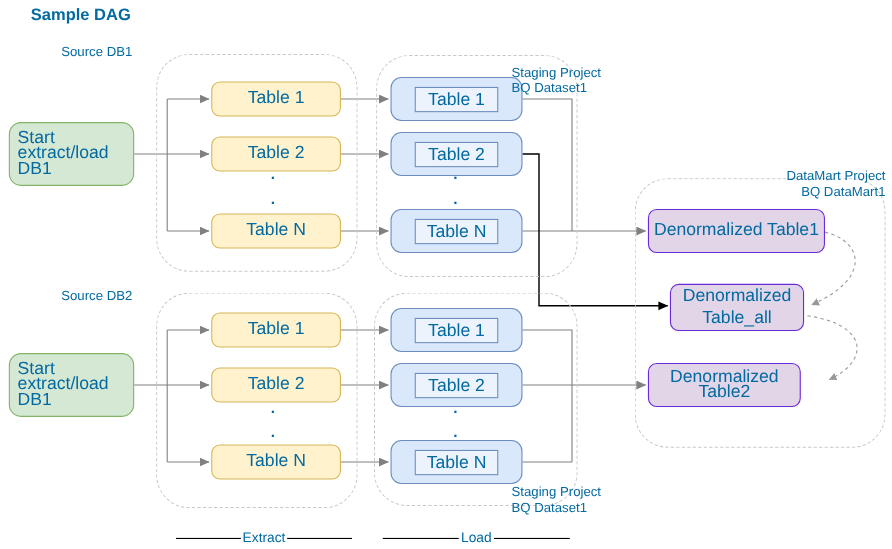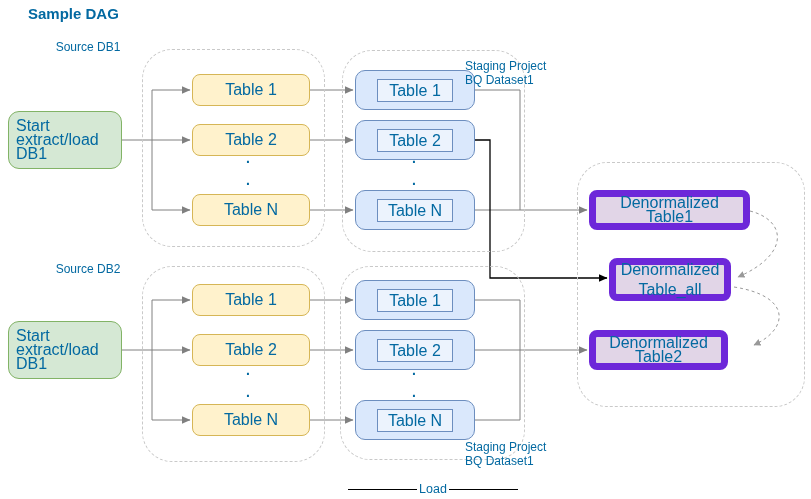--- a/index.html
+++ b/index.html
@@ -14,21 +14,21 @@
   .node{
     position:absolute;box-sizing:border-box;font-size:16px;line-height:14px;
     display:flex;align-items:center;justify-content:center;text-align:center;
   }
   .green{background:#d5e8d4;border:1px solid #82b366;border-radius:11px;
     justify-content:flex-end;text-align:left;padding-left:7px;}
   .yellow{background:#fff2cc;border:1px solid #d6b656;border-radius:8px;}
   .blue{background:#dae8fc;border:1px solid #6c8ebf;border-radius:10px;}
   .inner-box{display:inline-block;background:#ecf3fd;border:1px solid #6c8ebf;
     width:74px;height:21px;line-height:21px;text-align:center;}
-  .purple{background:#e1d5e7;border:7px solid #6d28d9;border-radius:8px;}
+  .purple{background:#e1d5e7;border:1px solid #6d28d9;border-radius:8px;}
   .two-line span{display:block;}
   .float-label{position:absolute;font-size:12px;line-height:14px;text-align:left;}
   .dot{position:absolute;width:8px;text-align:center;font-size:14px;line-height:14px;font-weight:700;}
   .stage{position:absolute;display:flex;align-items:center;height:16px;font-size:12.5px;}
   .stage .rule{flex:1;border-top:1px solid #000;height:0;}
   .stage .stage-text{padding:0 2px;white-space:nowrap;}
   .tall-lines span{display:block;line-height:20px;}
 </style>
 </head>
 <body>
@@ -150,32 +150,41 @@
   <span class="dot" style="left:410px;top:363px;">.</span>
   <span class="dot" style="left:410px;top:385px;">.</span>
 
   <div class="float-label two-line" style="left:465px;top:440px;width:120px;">
     <span>Staging Project</span>
     <span>BQ Dataset1</span>
   </div>
 
   <div class="container" style="left:577px;top:162px;width:228px;height:245px;"></div>
 
+  <div class="float-label two-line" style="left:665px;top:153px;width:140px;text-align:right;">
+    <span>DataMart Project</span>
+    <span>BQ DataMart1</span>
+  </div>
 
   <div class="node purple" style="left:589px;top:190px;width:161px;height:40px;">Denormalized Table1</div>
 
   <div class="node purple tall-lines" style="left:609px;top:258px;width:122px;height:43px;">
     <div>
       <span>Denormalized</span>
       <span>Table_all</span>
     </div>
   </div>
 
   <div class="node purple" style="left:589px;top:330px;width:139px;height:40px;">Denormalized Table2</div>
 
+  <div class="stage" style="left:160px;top:481px;width:160px;">
+    <span class="rule"></span>
+    <span class="stage-text">Extract</span>
+    <span class="rule"></span>
+  </div>
   <div class="stage" style="left:348px;top:481px;width:170px;">
     <span class="rule"></span>
     <span class="stage-text">Load</span>
     <span class="rule"></span>
   </div>
   <div class="stage" style="left:608px;top:481px;width:170px;margin-top:48px;">
     <span class="rule"></span>
     <span class="stage-text">Transform</span>
     <span class="rule"></span>
   </div>

